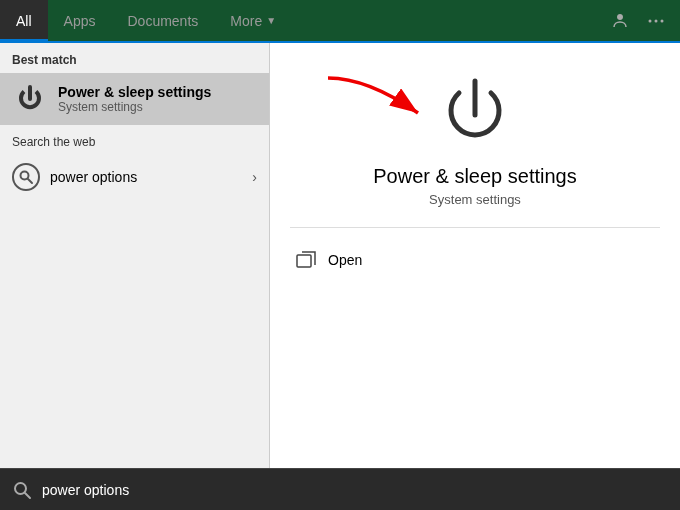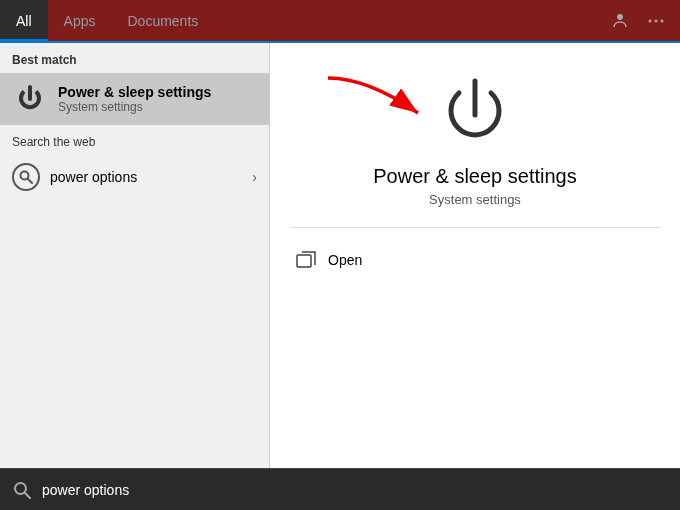--- a/index.html
+++ b/index.html
@@ -8,21 +8,21 @@
       height: 510px;
       overflow: hidden;
       font-family: 'Segoe UI', Arial, sans-serif;
       background: #1a1a1a;
     }
 
     
     .top-nav {
       display: flex;
       align-items: stretch;
-      background: #7f1d1d;
+      background: #14532d;
       height: 43px;
       border-bottom: 2px solid #0078d4;
     }
     .nav-item {
       display: flex;
       align-items: center;
       padding: 0 16px;
       color: #999;
       font-size: 14px;
       cursor: pointer;
@@ -275,20 +275,24 @@
 
 <div class="top-nav">
   <div class="nav-item active">
     <span>All</span>
   </div>
   <div class="nav-item">
     <span>Apps</span>
   </div>
   <div class="nav-item">
     <span>Documents</span>
+  </div>
+  <div class="nav-item">
+    <span>More</span>
+    <span class="chevron-down">▼</span>
   </div>
   <div class="nav-icons">
     <div class="nav-icon-btn">
       <svg width="18" height="18" viewBox="0 0 18 18">
         <path d="M9 2 C7.3 2 6 3.3 6 5 C6 6.7 7.3 8 9 8 C10.7 8 12 6.7 12 5 C12 3.3 10.7 2 9 2Z" fill="#aaa"></path>
         <path d="M3 15 C3 12 5.7 10 9 10 C12.3 10 15 12 15 15" stroke="#aaa" stroke-width="1.5" fill="none"></path>
       </svg>
     </div>
     <div class="nav-icon-btn">
       <svg width="18" height="18" viewBox="0 0 18 18">

